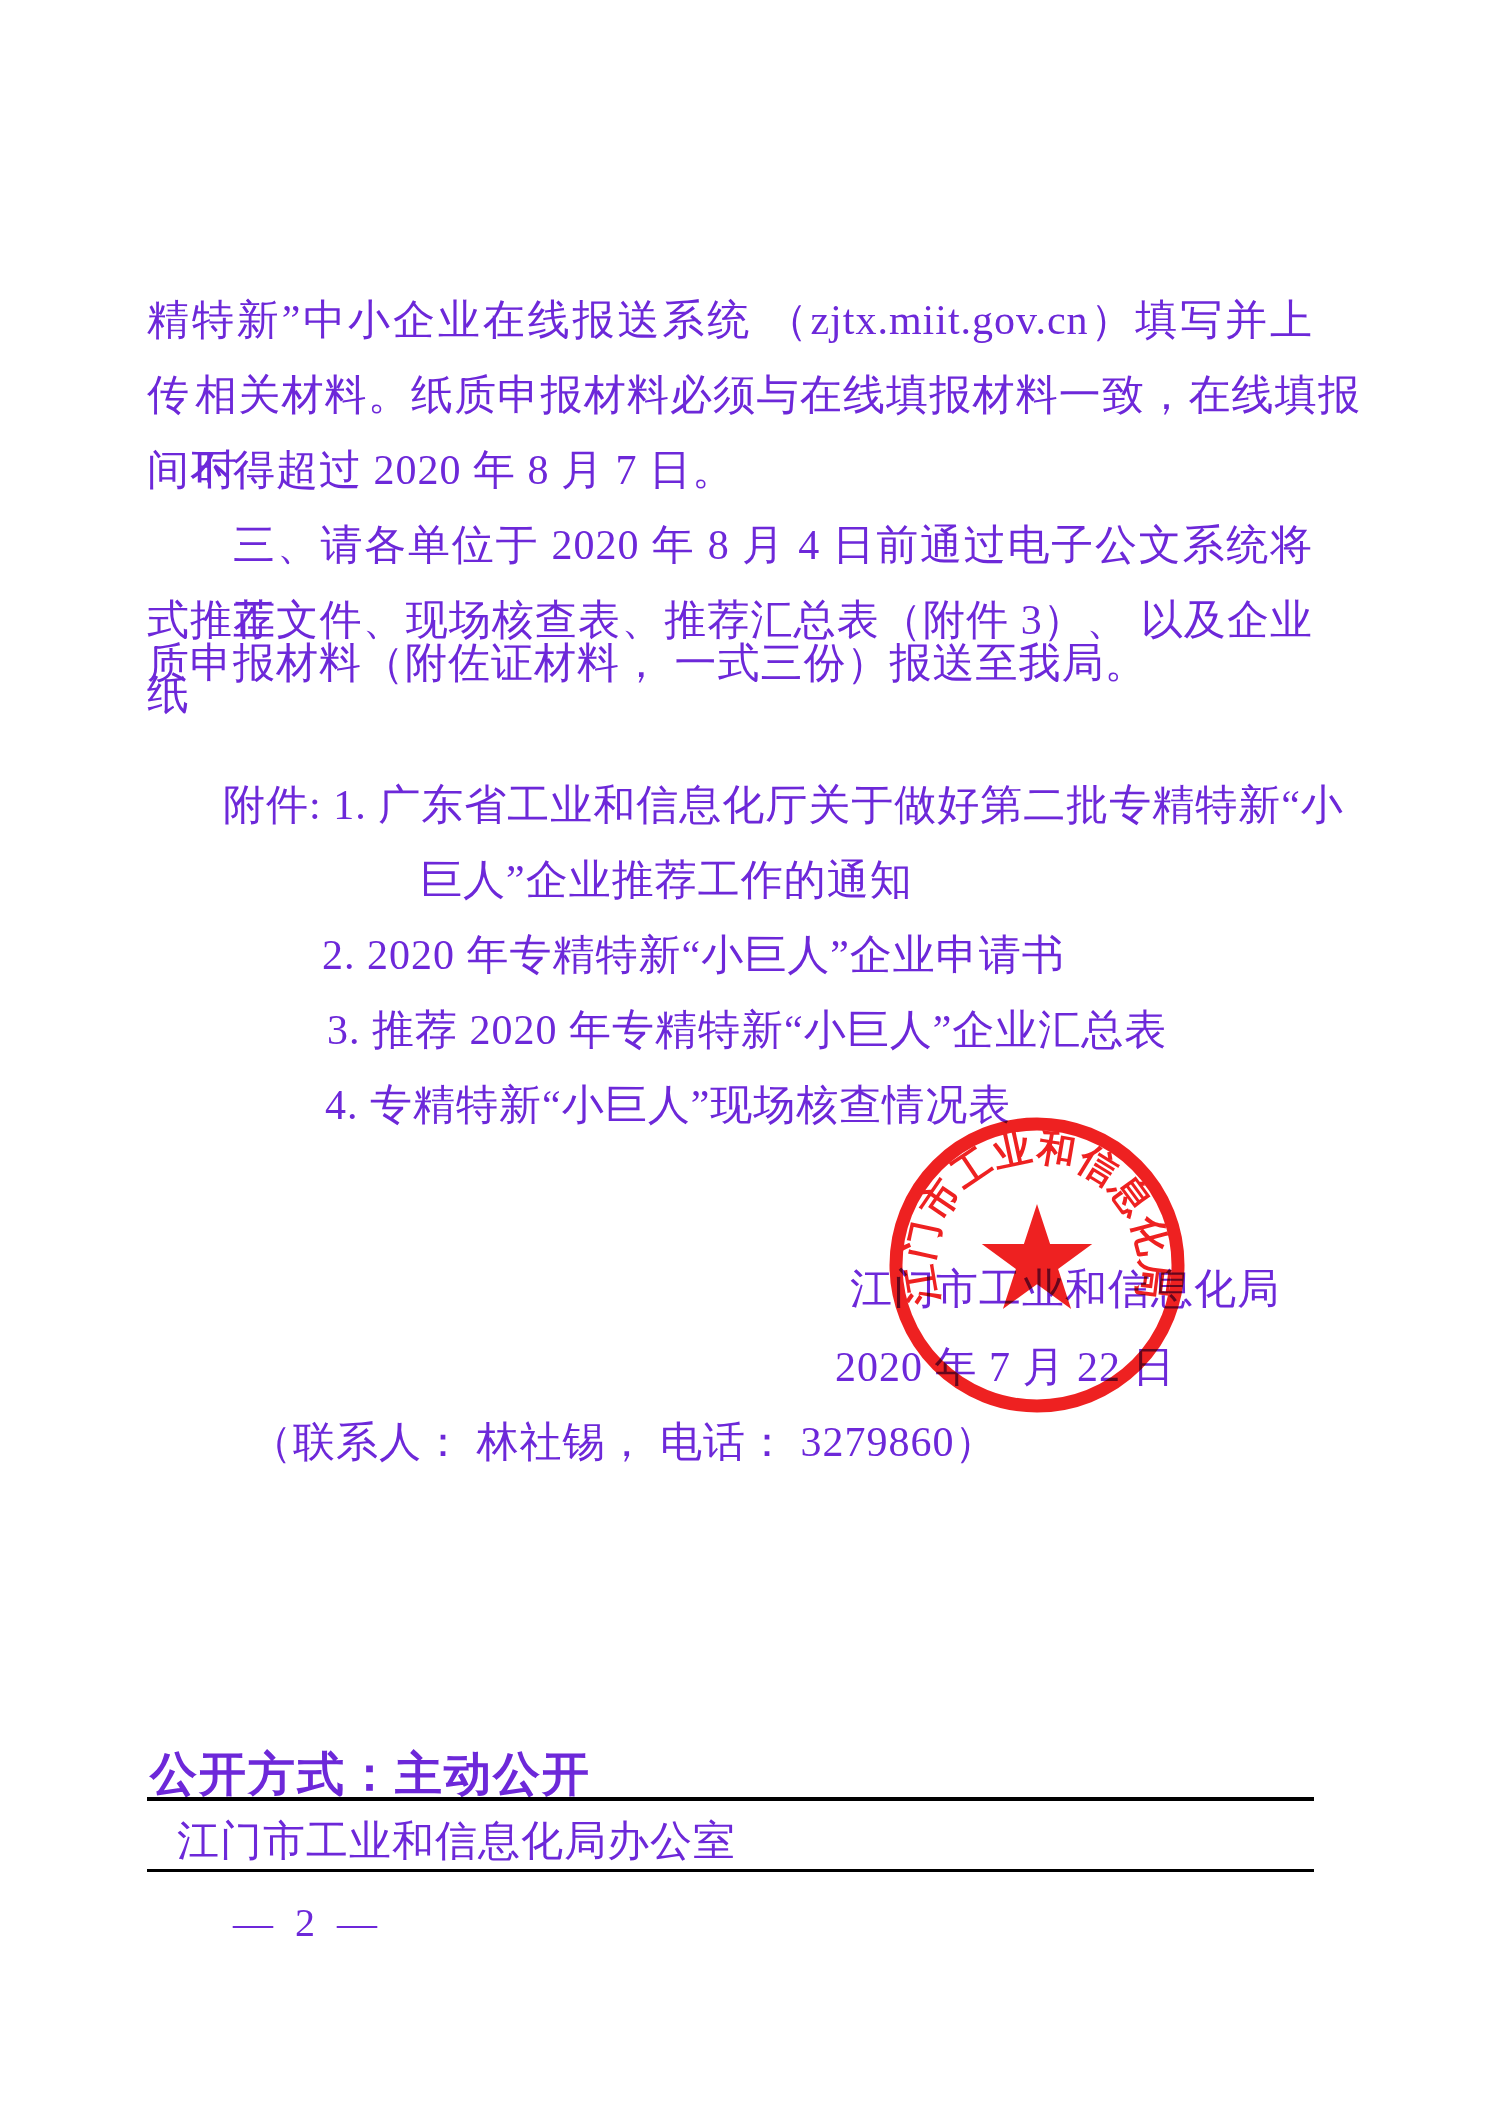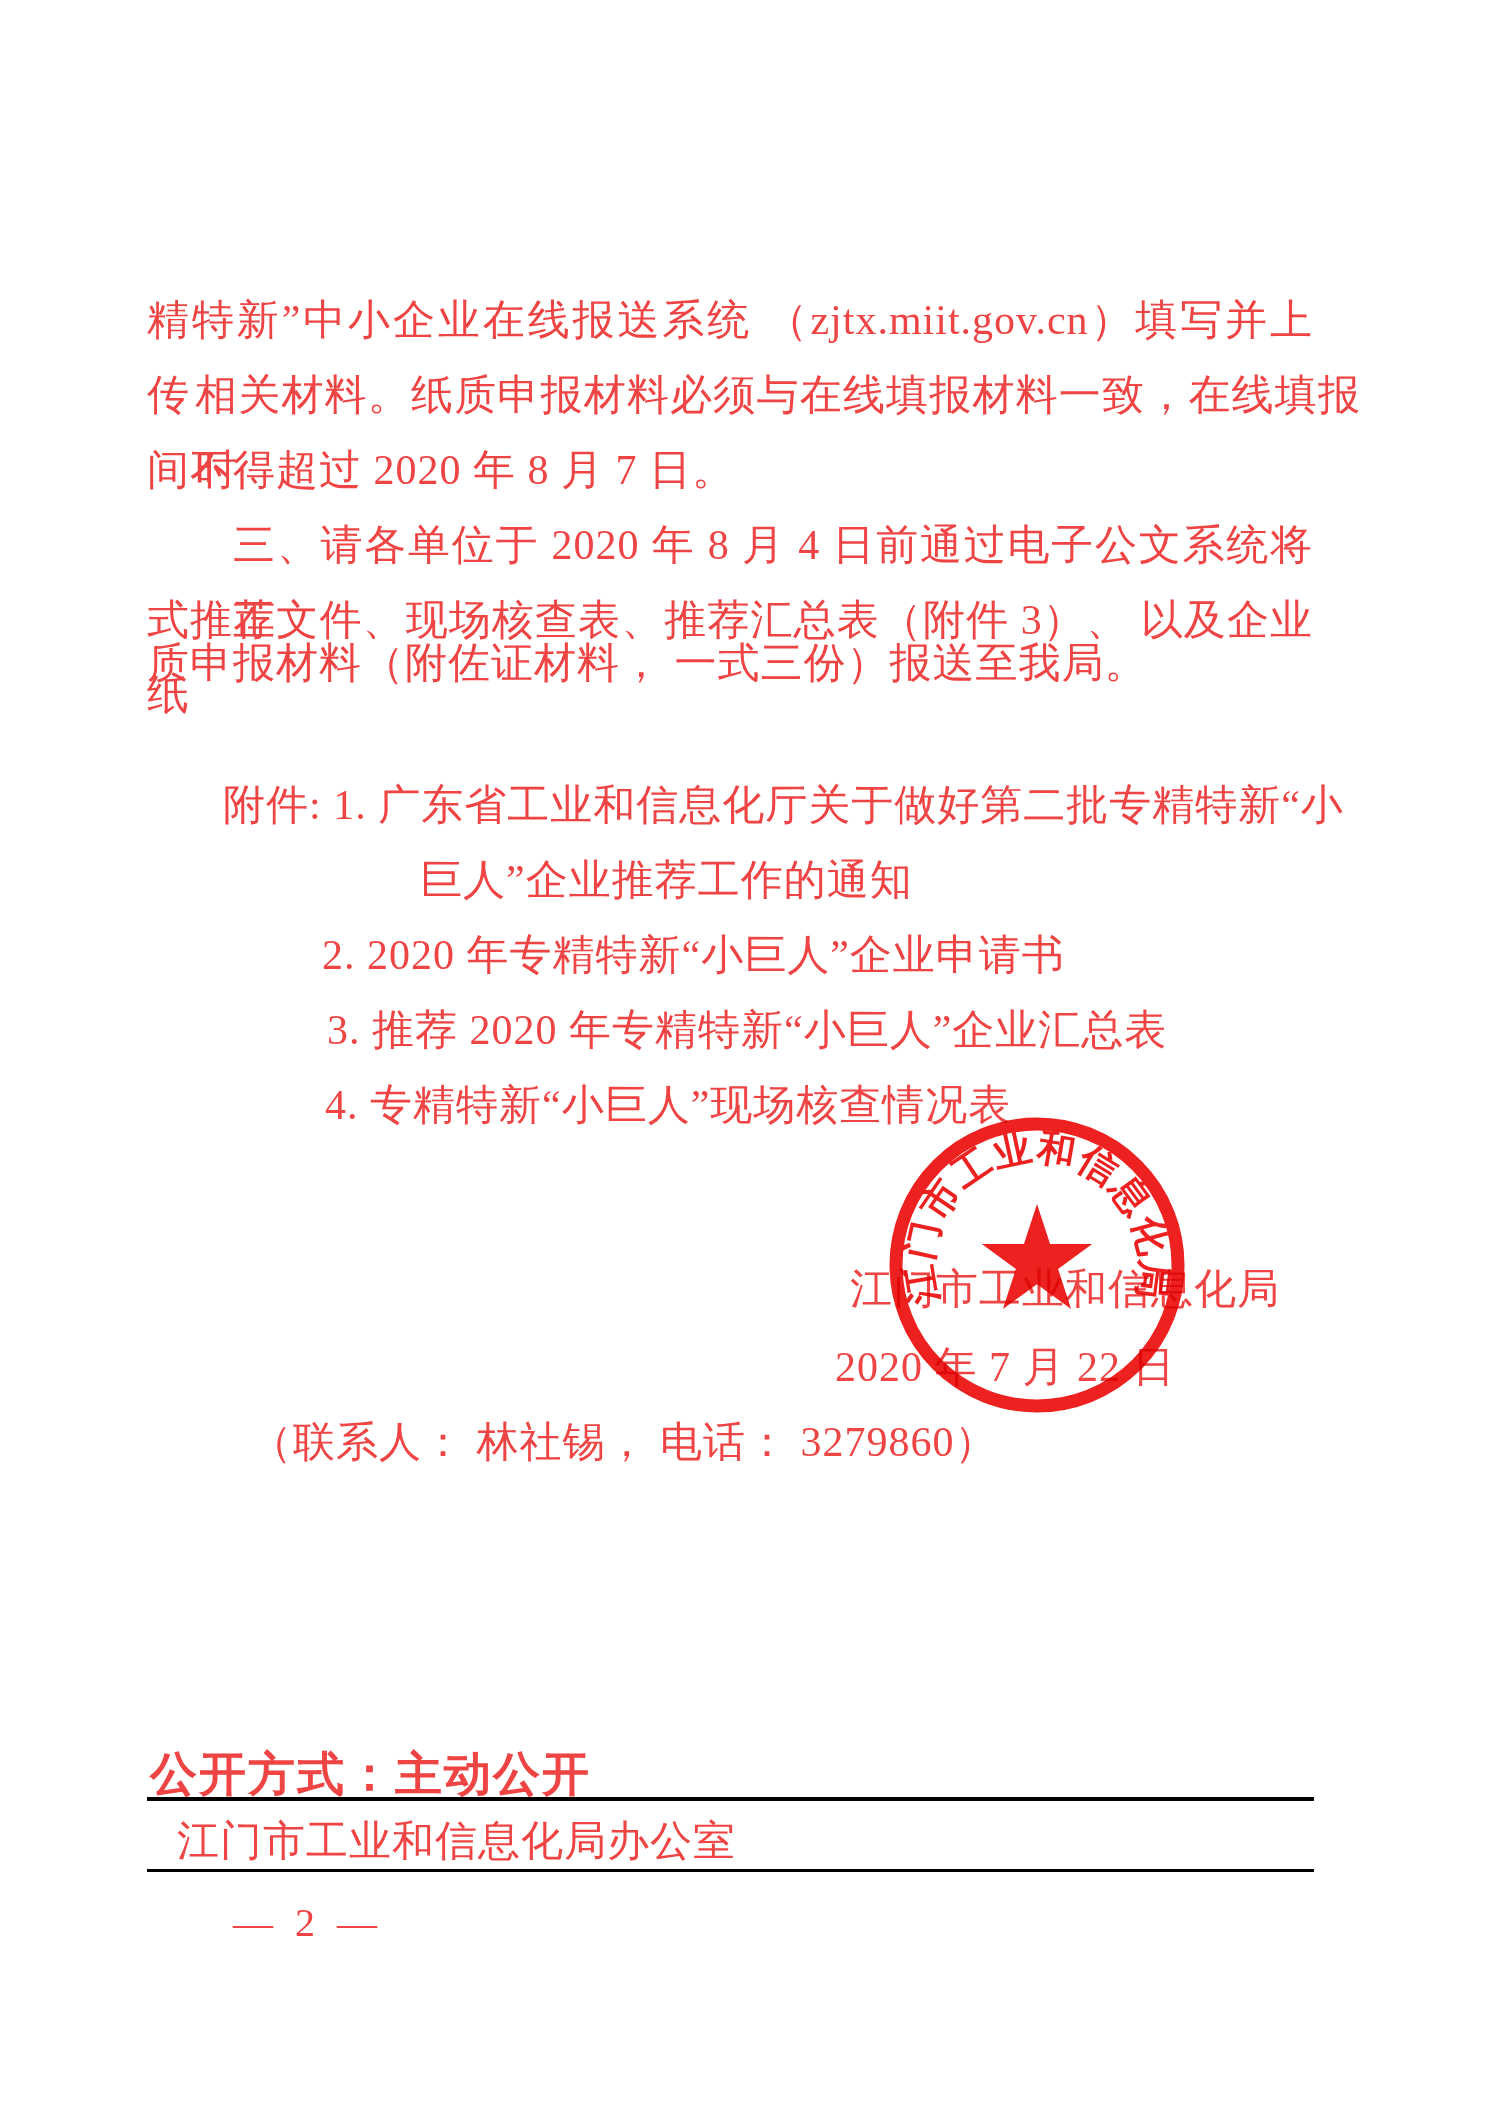--- a/index.html
+++ b/index.html
@@ -1,21 +1,21 @@
 <!DOCTYPE html>
 <html><head>
 <meta charset="utf-8">
 <style>
   html,body{margin:0;padding:0;background:#888;}
   .page{
     position:relative;
     width:1500px;height:2121px;
     background:#ffffff;
     font-family:"Liberation Serif","DejaVu Serif",serif;
-    color:#ef4444;
+    color:#6d28d9;
     overflow:hidden;
   }
   .line{
     position:absolute;
     font-size:42px;
     line-height:75px;
     white-space:nowrap;
     letter-spacing:1px;
   }
   .jline{

